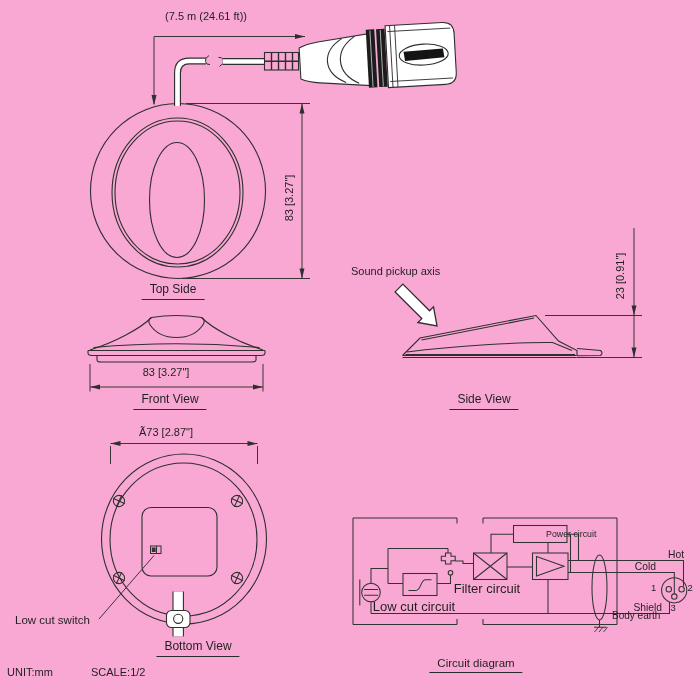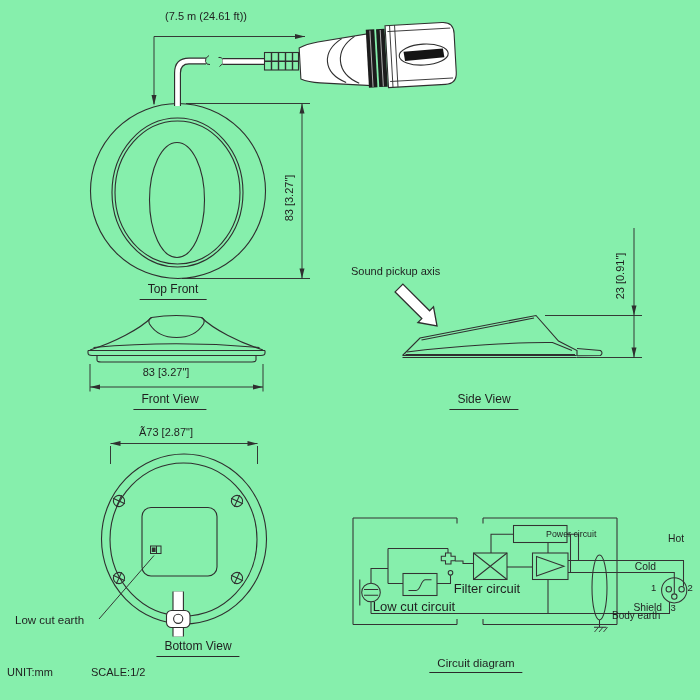--- a/index.html
+++ b/index.html
@@ -1,16 +1,16 @@
 <!DOCTYPE html>
 <html><head>
 <meta charset="utf-8">
 <style>
   html,body{margin:0;padding:0;background:#fff;}
-  .stage{position:relative;width:700px;height:700px;background:#86efac;overflow:hidden;
+  .stage{position:relative;width:700px;height:700px;background:#f9a8d4;overflow:hidden;
          font-family:"Liberation Sans",sans-serif;color:#1f1f1f;}
   .stage svg{position:absolute;left:0;top:0;}
   .lbl{position:absolute;white-space:nowrap;font-size:11px;line-height:1.15;color:#1f1f1f;}
   .ctr{transform:translateX(-50%);}
   .rot{transform:translate(-50%,-50%) rotate(-90deg);}
   .view-title{font-size:12px;border-bottom:1.2px solid #2a2a2a;padding:0 8px 2px 8px;}
   .blocklbl{font-size:13px;}
   .pinlbl{font-size:9.5px;}
   .wirelbl{font-size:10.3px;transform:translateX(-100%);}
   .powerbox{position:absolute;left:513.5px;top:525.5px;width:53.5px;height:17px;
@@ -192,40 +192,40 @@
       <circle cx="674.2" cy="590.3" r="12.6"></circle>
       <circle cx="668.8" cy="589.2" r="2.7"></circle>
       <circle cx="681.6" cy="589.2" r="2.7"></circle>
       <circle cx="674.3" cy="596.6" r="2.7"></circle>
     </g>
   </g>
 </svg>
 
 <div class="lbl ctr" style="left:206px;top:10px;">(7.5 m (24.61 ft))</div>
 <div class="lbl rot" style="left:289px;top:198px;">83 [3.27"]</div>
-<div class="lbl ctr view-title" style="left:173px;top:283px;">Top Front</div>
+<div class="lbl ctr view-title" style="left:173px;top:283px;">Top Side</div>
 
 <div class="lbl ctr" style="left:166px;top:366px;">83 [3.27"]</div>
 <div class="lbl ctr view-title" style="left:170px;top:393px;">Front View</div>
 
 <div class="lbl" style="left:351px;top:265px;">Sound pickup axis</div>
 <div class="lbl rot" style="left:620px;top:276px;">23 [0.91"]</div>
 <div class="lbl ctr view-title" style="left:484px;top:393px;text-align:right;">Side View</div>
 
 <div class="lbl ctr" style="left:166px;top:426px;">Ã73 [2.87"]</div>
-<div class="lbl" style="left:15px;top:614px;font-size:11.5px;">Low cut earth</div>
+<div class="lbl" style="left:15px;top:614px;font-size:11.5px;">Low cut switch</div>
 <div class="lbl ctr view-title" style="left:178px;top:640px;margin-left:20px;">Bottom View</div>
 
 <div class="lbl" style="left:7px;top:666px;">UNIT:mm</div>
 <div class="lbl" style="left:91px;top:666px;">SCALE:1/2</div>
 
 <div class="powerbox">Power circuit</div>
 <div class="lbl ctr blocklbl" style="left:487px;top:581.5px;">Filter circuit</div>
 <div class="lbl ctr blocklbl" style="left:414px;top:599.5px;">Low cut circuit</div>
-<div class="lbl wirelbl" style="left:684px;top:533px;">Hot</div>
+<div class="lbl wirelbl" style="left:684px;top:549px;">Hot</div>
 <div class="lbl wirelbl" style="left:656px;top:561px;">Cold</div>
 <div class="lbl wirelbl" style="left:662px;top:601.5px;">Shield</div>
 <div class="lbl pinlbl" style="left:651px;top:583px;">1</div>
 <div class="lbl pinlbl" style="left:687.5px;top:583px;">2</div>
 <div class="lbl pinlbl" style="left:670.5px;top:602.5px;">3</div>
 <div class="lbl" style="left:612px;top:610px;font-size:10px;">Body earth</div>
 <div class="lbl ctr view-title" style="left:476px;top:645px;font-size:11.5px;margin-top:12px;">Circuit diagram</div>
 
 </div>
 

